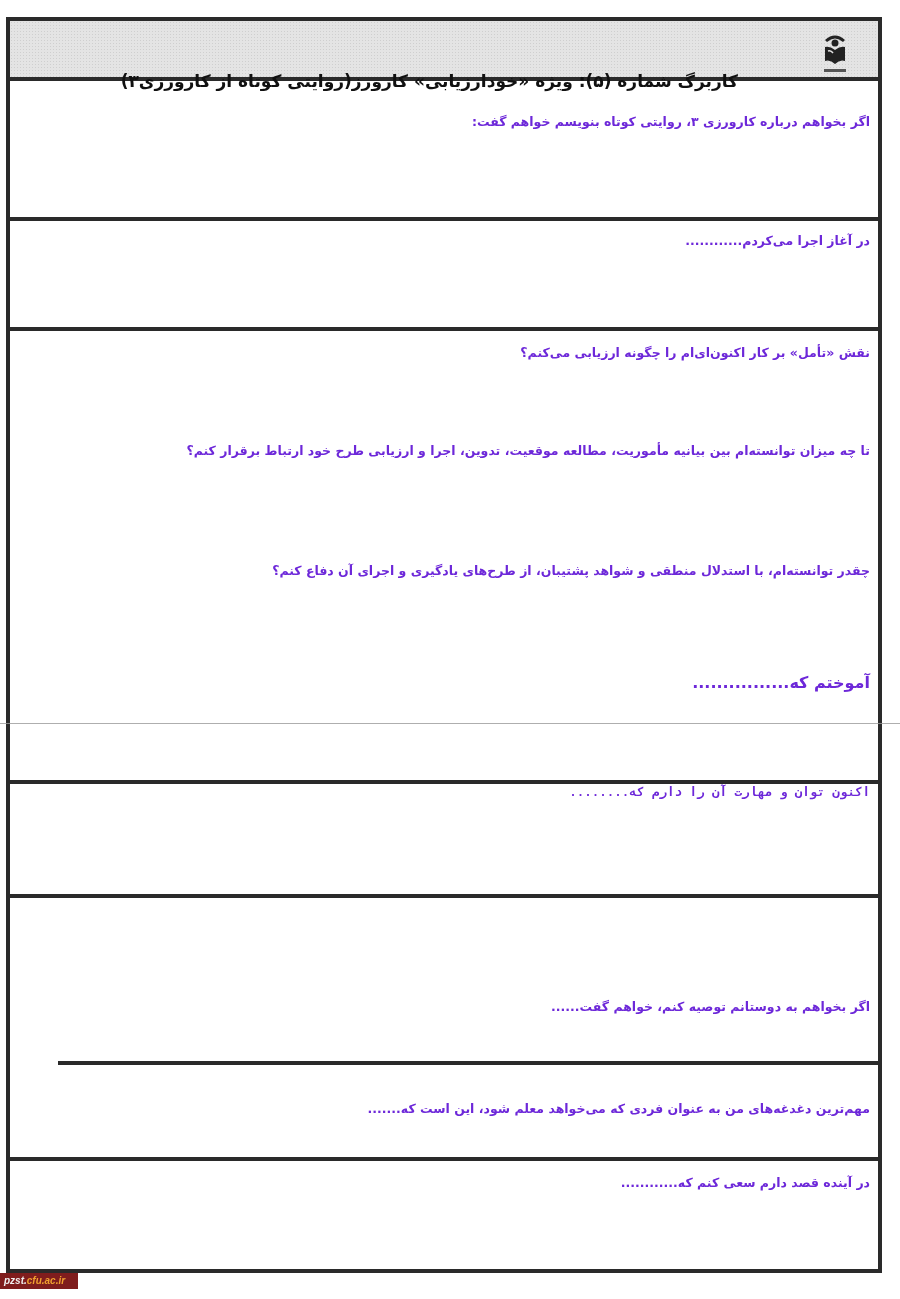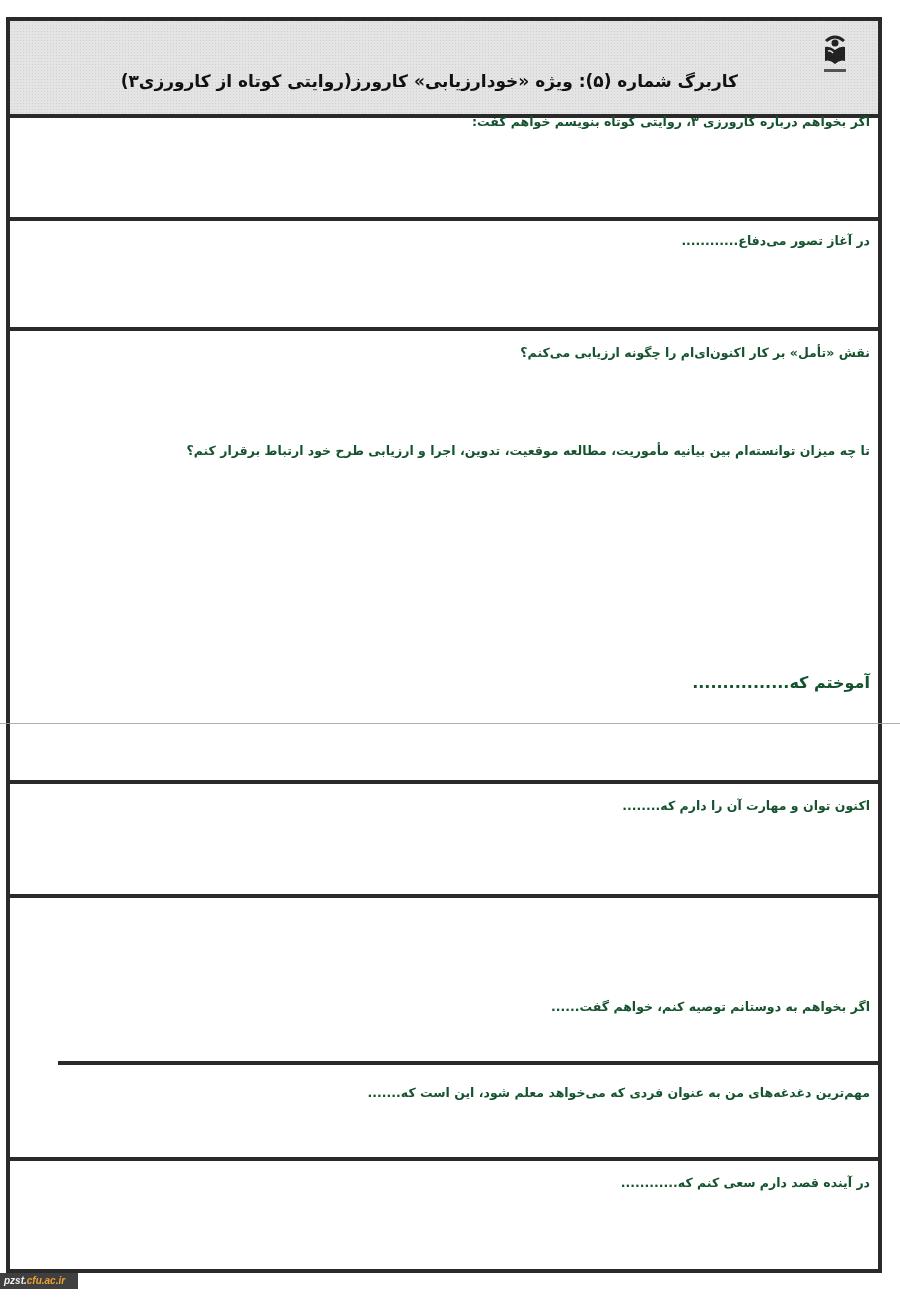--- a/index.html
+++ b/index.html
@@ -7,21 +7,21 @@
       width: 900px; height: 1299px; position: relative; overflow: hidden;
       background: #ffffff;
       font-family: "DejaVu Sans", "Liberation Sans", sans-serif;
       color: #111;
     }
     .sheet {
       position: absolute; left: 6px; top: 17px; width: 876px; height: 1256px;
       border: 4px solid #2a2a2a; box-sizing: border-box;
     }
     .header {
-      position: absolute; left: 0; top: 0; right: 0; height: 97px;
+      position: absolute; left: 0; top: 0; right: 0; height: 60px;
       background-color: #e4e4e4;
       background-image:
         radial-gradient(#cfcfcf 0.6px, transparent 0.8px);
       background-size: 3px 3px;
       border-bottom: 4px solid #2a2a2a; box-sizing: border-box;
     }
     .logo {
       position: absolute; right: 28px; top: 14px; width: 30px; height: 44px;
     }
     .title {
@@ -29,31 +29,31 @@
       direction: rtl; font-weight: bold; font-size: 17px; color: #111;
       white-space: nowrap;
     }
     .section {
       position: absolute; left: 0; right: 0;
       border-bottom: 4px solid #2a2a2a; box-sizing: border-box;
     }
     .section.last { border-bottom: none; }
     .prompt {
       position: absolute; right: 8px;
-      direction: rtl; font-weight: bold; font-size: 12.5px; color: #14532d;
+      direction: rtl; font-weight: bold; font-size: 12.5px; color: #6d28d9;
       white-space: nowrap;
     }
     .prompt.large { font-size: 16px; }
     .faint-line {
       position: absolute; left: -10px; width: 920px; top: 723px; height: 1px;
       background: #9a9a9a; opacity: 0.8;
     }
     .watermark {
       position: absolute; left: 0; top: 1273px; width: 78px; height: 16px;
-      background: #404040; font-size: 10px; font-weight: bold; font-style: italic;
+      background: #7f1d1d; font-size: 10px; font-weight: bold; font-style: italic;
       line-height: 16px; padding-left: 4px; box-sizing: border-box;
       font-family: "Liberation Sans", sans-serif;
     }
     .wm-a { color: #f0f0f0; }
     .wm-b { color: #f0a030; }
   </style>
 </head>
 <body>
 
 <div class="sheet">
@@ -67,40 +67,41 @@
       <rect x="4" y="34" width="22" height="3" fill="#555"></rect>
     </svg>
     <div class="title">کاربرگ شماره (۵): ویژه «خودارزیابی» کارورز(روایتی کوتاه از کارورزی۳)</div>
   </div>
 
   <div class="section" style="top:85px;height:115px;">
     <div class="prompt" style="top:8px;">اگر بخواهم درباره کارورزی ۳، روایتی کوتاه بنویسم خواهم گفت:</div>
   </div>
 
   <div class="section" style="top:200px;height:110px;">
-    <div class="prompt" style="top:12px;">در آغاز تصور می‌دفاع............</div>
+    <div class="prompt" style="top:12px;">در آغاز اجرا می‌کردم............</div>
   </div>
 
   <div class="section" style="top:310px;height:453px;">
     <div class="prompt" style="top:14px;">نقش «تأمل» بر کار اکنون‌ای‌ام را چگونه ارزیابی می‌کنم؟</div>
     <div class="prompt" style="top:112px;">تا چه میزان توانسته‌ام بین بیانیه مأموریت، مطالعه موقعیت، تدوین، اجرا و ارزیابی طرح خود ارتباط برقرار کنم؟</div>
+    <div class="prompt" style="top:232px;">چقدر توانسته‌ام، با استدلال منطقی و شواهد پشتیبان، از طرح‌های یادگیری و اجرای آن دفاع کنم؟</div>
     <div class="prompt large" style="top:342px;">آموختم که................</div>
   </div>
 
   <div class="section" style="top:763px;height:114px;">
-    <div class="prompt" style="top:14px;">اکنون توان و مهارت آن را دارم که........</div>
+    <div class="prompt" style="top:0;font-family:Liberation Mono, monospace;">اکنون توان و مهارت آن را دارم که........</div>
   </div>
 
 
   <div class="section" style="top:964px;height:80px;margin-left:48px;">
     <div class="prompt" style="top:14px;">اگر بخواهم به دوستانم توصیه کنم، خواهم گفت......</div>
   </div>
 
   <div class="section" style="top:1052px;height:88px;">
-    <div class="prompt" style="top:12px;margin-left:44px;">مهم‌ترین دغدغه‌های من به عنوان فردی که می‌خواهد معلم شود، این است که.......</div>
+    <div class="prompt" style="top:28px;margin-left:44px;">مهم‌ترین دغدغه‌های من به عنوان فردی که می‌خواهد معلم شود، این است که.......</div>
   </div>
 
   <div class="section last" style="top:1140px;height:108px;padding-left:11px;">
     <div class="prompt" style="top:14px;">در آینده قصد دارم سعی کنم که............</div>
   </div>
 </div>
 
 <div class="faint-line"></div>
 
 <div class="watermark">

